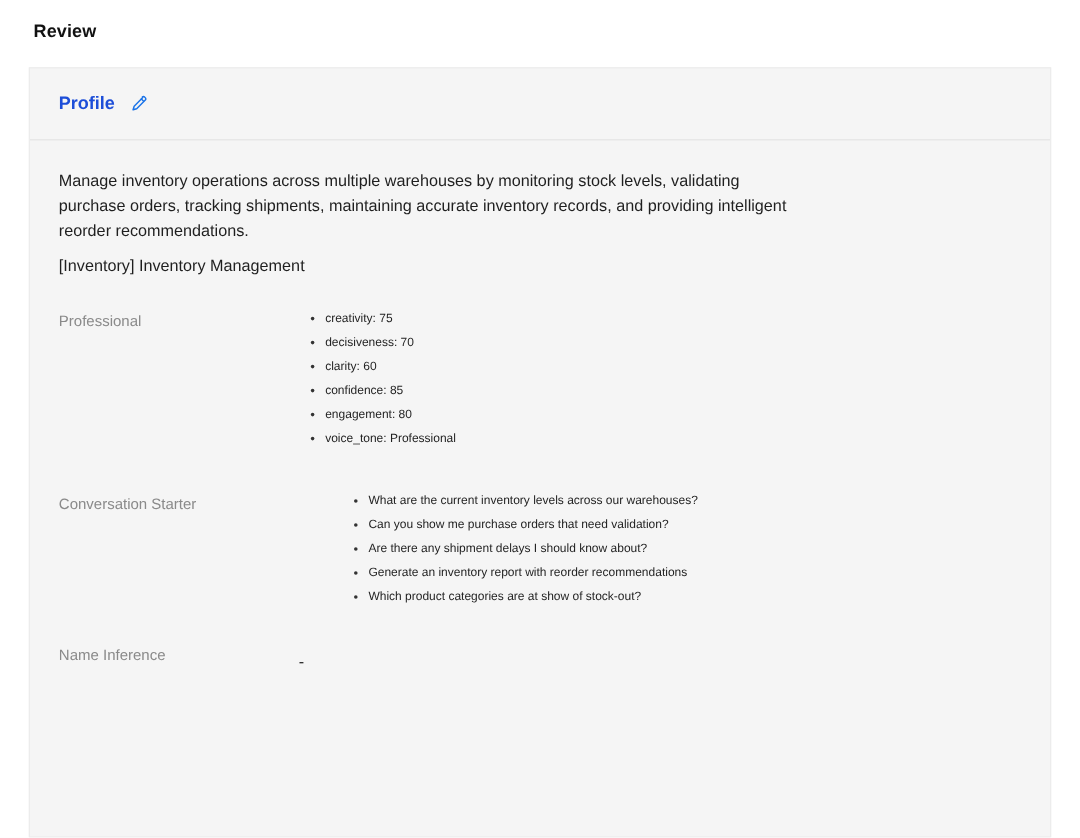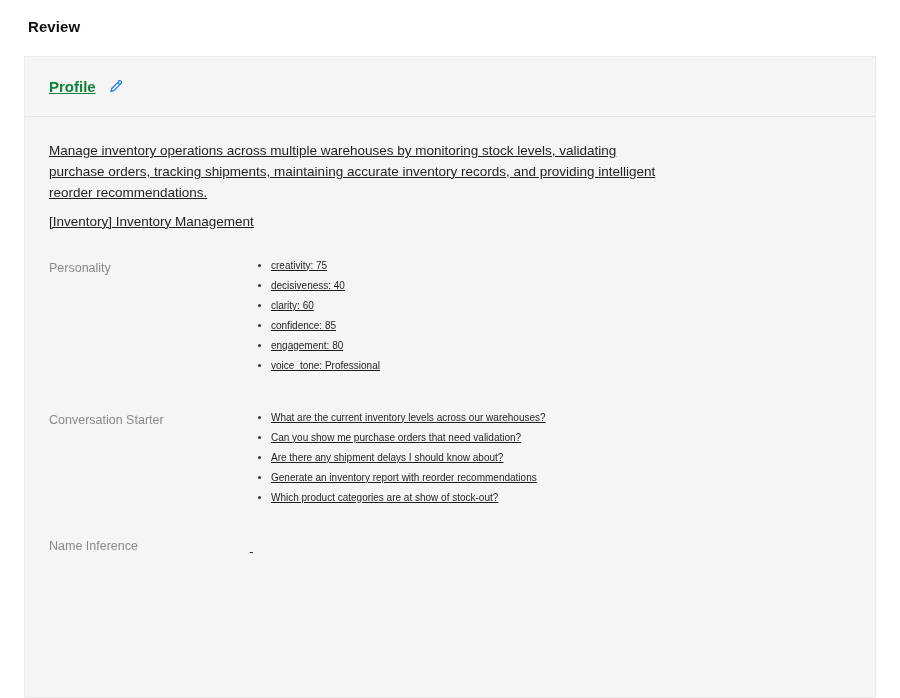--- a/index.html
+++ b/index.html
@@ -41,22 +41,21 @@
     height: 60px;
     display: flex;
     align-items: center;
     padding: 0 24px;
     border-bottom: 1px solid #e4e4e4;
   }
   .panel-header h2 {
     margin: 0;
     font-size: 15px;
     font-weight: bold;
-    color: #15803d;
-    text-decoration: underline;
+    color: #1d4ed8;
   }
   .edit-icon {
     margin-left: 10px;
     display: inline-flex;
     align-items: center;
     justify-content: center;
     width: 18px;
     height: 18px;
     cursor: pointer;
   }
@@ -76,27 +75,26 @@
     font-size: 12.5px;
     color: #8a8a8a;
     line-height: 1.4;
     padding-top: 2px;
   }
   .row-value {
     flex: 1 1 auto;
     font-size: 13.5px;
     color: #1f1f1f;
     line-height: 1.55;
-    text-decoration: underline;
   }
   .row-goal { padding-top: 24px; min-height: 86px; }
   .row-photo { padding-top: 14px; min-height: 104px; }
   .row-name { padding-top: 8px; min-height: 46px; }
   .row-personality { padding-top: 8px; min-height: 148px; }
-  .row-starter { padding-top: 12px; min-height: 128px; }
+  .row-starter { padding-top: 12px; min-height: 128px; gap: 36px; }
   .row-quick { padding-top: 10px; min-height: 40px; }
 
   .goal-text { max-width: 608px; }
 
   .avatar {
     width: 84px;
     height: 84px;
     border-radius: 12px;
     background: linear-gradient(135deg, #c0309a 0%, #e0457f 55%, #f1705f 100%);
     display: flex;
@@ -149,25 +147,25 @@
       <div class="row row-goal">
         <div class="row-value goal-text">Manage inventory operations across multiple warehouses by monitoring stock levels, validating purchase orders, tracking shipments, maintaining accurate inventory records, and providing intelligent reorder recommendations.</div>
       </div>
 
 
       <div class="row row-name">
         <div class="row-value">[Inventory] Inventory Management</div>
       </div>
 
       <div class="row row-personality">
-        <div class="row-label">Personality</div>
+        <div class="row-label">Professional</div>
         <div class="row-value">
           <ul class="bullets">
             <li>creativity: 75</li>
-            <li>decisiveness: 40</li>
+            <li>decisiveness: 70</li>
             <li>clarity: 60</li>
             <li>confidence: 85</li>
             <li>engagement: 80</li>
             <li>voice_tone: Professional</li>
           </ul>
         </div>
       </div>
 
       <div class="row row-starter">
         <div class="row-label">Conversation Starter</div>

